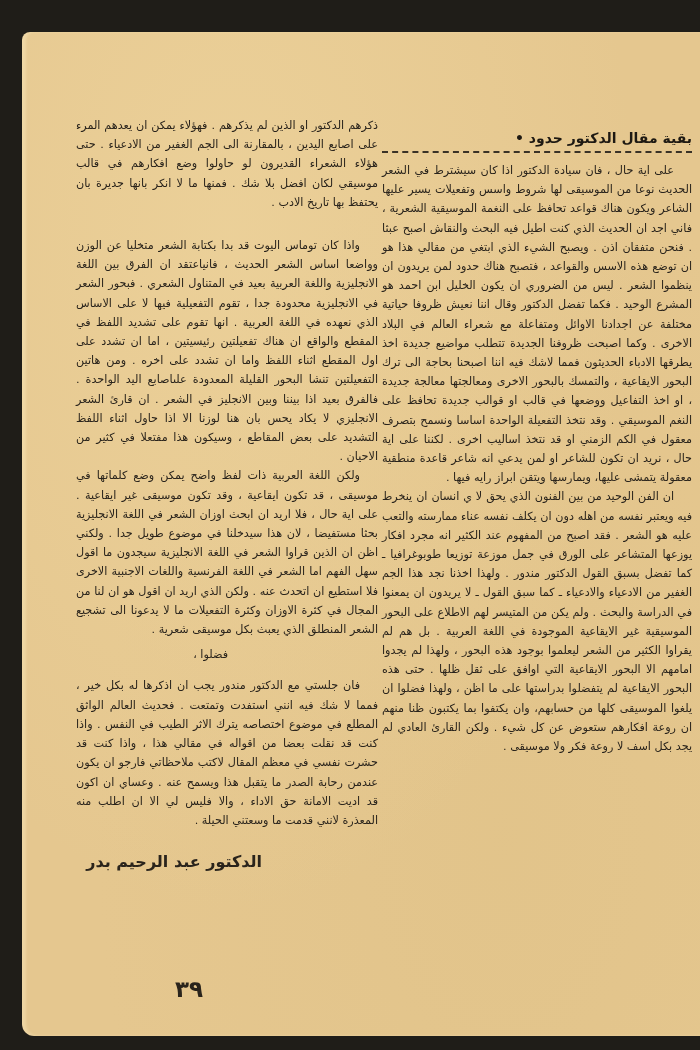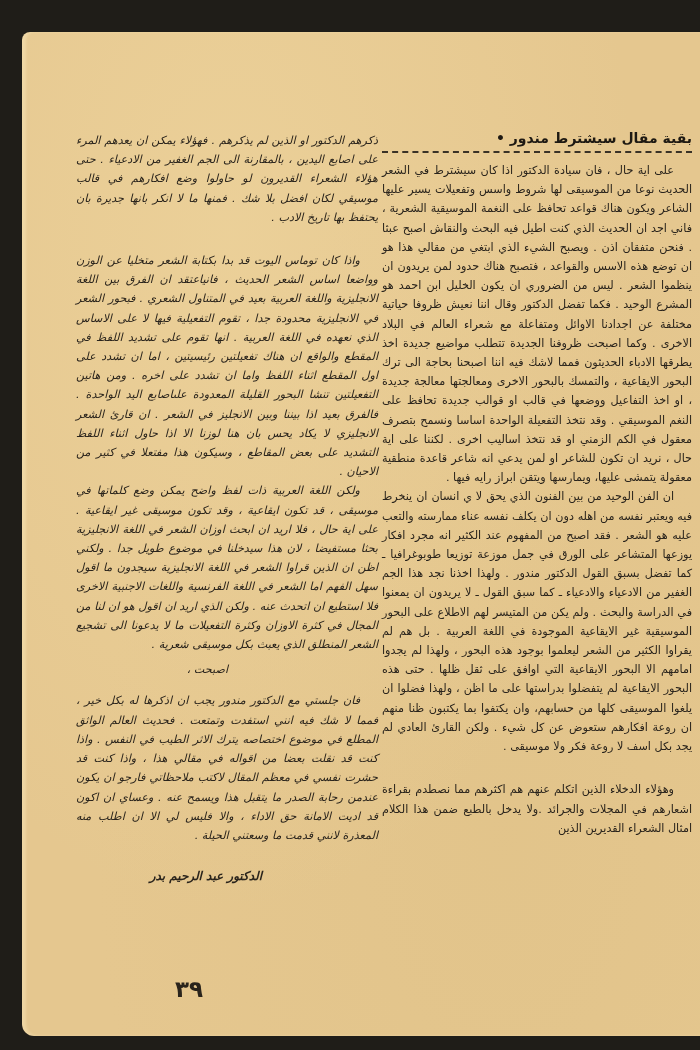--- a/index.html
+++ b/index.html
@@ -16,57 +16,56 @@
       radial-gradient(ellipse at 30% 20%, rgba(240,215,160,0.55), rgba(0,0,0,0) 60%),
       radial-gradient(ellipse at 70% 80%, rgba(220,190,130,0.35), rgba(0,0,0,0) 60%);
     border-radius:8px 0 0 12px;
     box-shadow: inset 4px 0 3px rgba(255,240,200,0.35);
   }
   .col {
     position:absolute; direction:rtl; text-align:justify;
     color:#2a241c; font-size:11.2px; line-height:19.2px;
   }
   .col-right { left:360px; top:96px; width:310px; }
-  .col-left  { left:54px;  top:99px; width:302px;font-style:italic; }
+  .col-left  { left:54px;  top:84px; width:302px; }
   .continued-title {
     font-weight:bold; font-size:14px; line-height:20px; color:#1e1912;
     padding-bottom:3px; border-bottom:2px dashed #3a3226; margin-bottom:8px;
   }
   .deck {
     font-weight:bold; font-size:12px; line-height:18px; color:#1e1912;
     margin-bottom:2px;
   }
   p { margin:0; }
   p.indent { text-indent:18px; }
   p.gap { margin-top:24px; }
   .signature {
-    margin-top:22px; font-weight:bold; font-size:12px; text-align:right;
+    margin-top:22px; font-weight:bold; font-size:16px; text-align:right;
     padding-right:116px;
   }
   .page-number {
     position:absolute; left:153px; top:944px; font-size:23px; font-weight:bold;
     color:#2a241c; direction:rtl;
   }
   .wabad { padding-right:150px; margin-top:6px; margin-bottom:12px; }
 </style>
 </head>
 <body>
 
 <div class="page">
 
   <div class="col col-right">
-    <div class="continued-title">بقية مقال سيشترط مندور •</div>
+    <div class="continued-title">بقية مقال الدكتور حدود •</div>
     <p class="indent">على اية حال ، فان سيادة الدكتور اذا كان سيشترط في الشعر الحديث نوعا من الموسيقى لها شروط واسس وتفعيلات يسير عليها الشاعر ويكون هناك قواعد تحافظ على النغمة الموسيقية الشعرية ، فاني اجد ان الحديث الذي كنت اطيل فيه البحث والنقاش اصبح عبثا . فنحن متفقان اذن . ويصبح الشيء الذي ابتغي من مقالي هذا هو ان توضع هذه الاسس والقواعد ، فتصبح هناك حدود لمن يريدون ان ينظموا الشعر . ليس من الضروري ان يكون الخليل ابن احمد هو المشرع الوحيد . فكما تفضل الدكتور وقال اننا نعيش ظروفا حياتية مختلفة عن اجدادنا الاوائل ومتفاعلة مع شعراء العالم في البلاد الاخرى . وكما اصبحت ظروفنا الجديدة تتطلب مواضيع جديدة اخذ يطرقها الادباء الحديثون فمما لاشك فيه اننا اصبحنا بحاجة الى ترك البحور الايقاعية ، والتمسك بالبحور الاخرى ومعالجتها معالجة جديدة ، او اخذ التفاعيل ووضعها في قالب او قوالب جديدة تحافظ على النغم الموسيقي . وقد نتخذ التفعيلة الواحدة اساسا ونسمح بتصرف معقول في الكم الزمني او قد نتخذ اساليب اخرى . لكننا على اية حال ، نريد ان تكون للشاعر او لمن يدعي انه شاعر قاعدة منطقية معقولة يتمشى عليها، ويمارسها ويتقن ابراز رايه فيها .</p>
     <p class="indent">ان الفن الوحيد من بين الفنون الذي يحق لا ي انسان ان ينخرط فيه ويعتبر نفسه من اهله دون ان يكلف نفسه عناء ممارسته والتعب عليه هو الشعر . فقد اصبح من المفهوم عند الكثير انه مجرد افكار يوزعها المتشاعر على الورق في جمل موزعة توزيعا طوبوغرافيا ـ كما تفضل بسبق القول الدكتور مندور . ولهذا اخذنا نجد هذا الجم الغفير من الادعياء والادعياء ـ كما سبق القول ـ لا يريدون ان يمعنوا في الدراسة والبحث . ولم يكن من المتيسر لهم الاطلاع على البحور الموسيقية غير الايقاعية الموجودة في اللغة العربية . بل هم لم يقراوا الكثير من الشعر ليعلموا بوجود هذه البحور ، ولهذا لم يجدوا امامهم الا البحور الايقاعية التي اوافق على ثقل ظلها . حتى هذه البحور الايقاعية لم يتفضلوا بدراستها على ما اظن ، ولهذا فضلوا ان يلغوا الموسيقى كلها من حسابهم، وان يكتفوا بما يكتبون ظنا منهم ان روعة افكارهم ستعوض عن كل شيء . ولكن القارئ العادي لم يجد بكل اسف لا روعة فكر ولا موسيقى .</p>
-    <p class="indent gap">وهؤلاء الدخلاء الذين اتكلم عنهم هم اكثرهم مما نصطدم بقراءة اشعارهم في المجلات والجرائد .ولا يدخل بالطبع ضمن هذا الكلام امثال الشعراء القديرين الذين</p>
   </div>
 
   <div class="col col-left">
     <p>ذكرهم الدكتور او الذين لم يذكرهم . فهؤلاء يمكن ان يعدهم المرء على اصابع اليدين ، بالمقارنة الى الجم الغفير من الادعياء . حتى هؤلاء الشعراء القديرون لو حاولوا وضع افكارهم في قالب موسيقي لكان افضل بلا شك . فمنها ما لا انكر بانها جديرة بان يحتفظ بها تاريخ الادب .</p>
     <p class="indent gap">واذا كان توماس اليوت قد بدا بكتابة الشعر متخليا عن الوزن وواضعا اساس الشعر الحديث ، فانياعتقد ان الفرق بين اللغة الانجليزية واللغة العربية بعيد في المتناول الشعري . فبحور الشعر في الانجليزية محدودة جدا ، تقوم التفعيلية فيها لا على الاساس الذي نعهده في اللغة العربية . انها تقوم على تشديد اللفظ في المقطع والواقع ان هناك تفعيلتين رئيسيتين ، اما ان تشدد على اول المقطع اثناء اللفظ واما ان تشدد على اخره . ومن هاتين التفعيلتين تنشا البحور القليلة المعدودة علىاصابع اليد الواحدة . فالفرق بعيد اذا بيننا وبين الانجليز في الشعر . ان قارئ الشعر الانجليزي لا يكاد يحس بان هنا لوزنا الا اذا حاول اثناء اللفظ التشديد على بعض المقاطع ، وسيكون هذا مفتعلا في كثير من الاحيان .</p>
     <p class="indent">ولكن اللغة العربية ذات لفظ واضح يمكن وضع كلماتها في موسيقى ، قد تكون ايقاعية ، وقد تكون موسيقى غير ايقاعية . على اية حال ، فلا اريد ان ابحث اوزان الشعر في اللغة الانجليزية بحثا مستفيضا ، لان هذا سيدخلنا في موضوع طويل جدا . ولكني اظن ان الذين قراوا الشعر في اللغة الانجليزية سيجدون ما اقول سهل الفهم اما الشعر في اللغة الفرنسية واللغات الاجنبية الاخرى فلا استطيع ان اتحدث عنه . ولكن الذي اريد ان اقول هو ان لنا من المجال في كثرة الاوزان وكثرة التفعيلات ما لا يدعونا الى تشجيع الشعر المنطلق الذي يعبث بكل موسيقى شعرية .</p>
-    <p class="wabad">اصبحت ،</p>
+    <p class="wabad">فضلوا ،</p>
     <p class="indent">فان جلستي مع الدكتور مندور يجب ان اذكرها له بكل خير ، فمما لا شك فيه انني استفدت وتمتعت . فحديث العالم الواثق المطلع في موضوع اختصاصه يترك الاثر الطيب في النفس . واذا كنت قد نقلت بعضا من اقواله في مقالي هذا ، واذا كنت قد حشرت نفسي في معظم المقال لاكتب ملاحظاتي فارجو ان يكون عندمن رحابة الصدر ما يتقبل هذا ويسمح عنه . وعساي ان اكون قد اديت الامانة حق الاداء ، والا فليس لي الا ان اطلب منه المعذرة لانني قدمت ما وسعتني الحيلة .</p>
     <div class="signature">الدكتور عبد الرحيم بدر</div>
   </div>
 
   <div class="page-number">٣٩</div>
 </div>
 
 </body></html>

